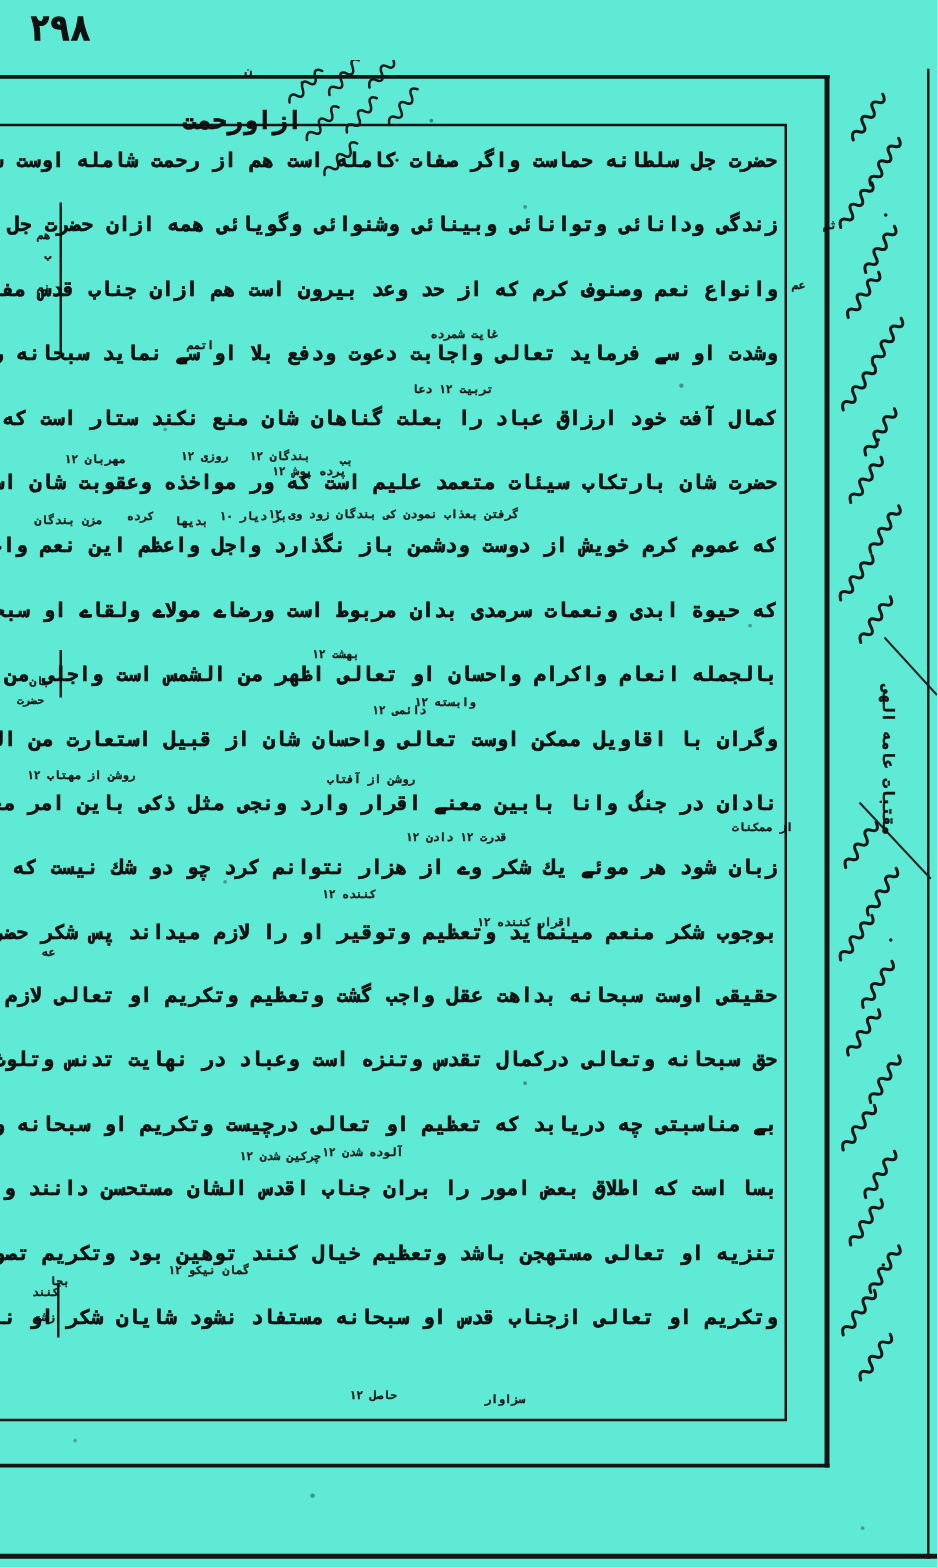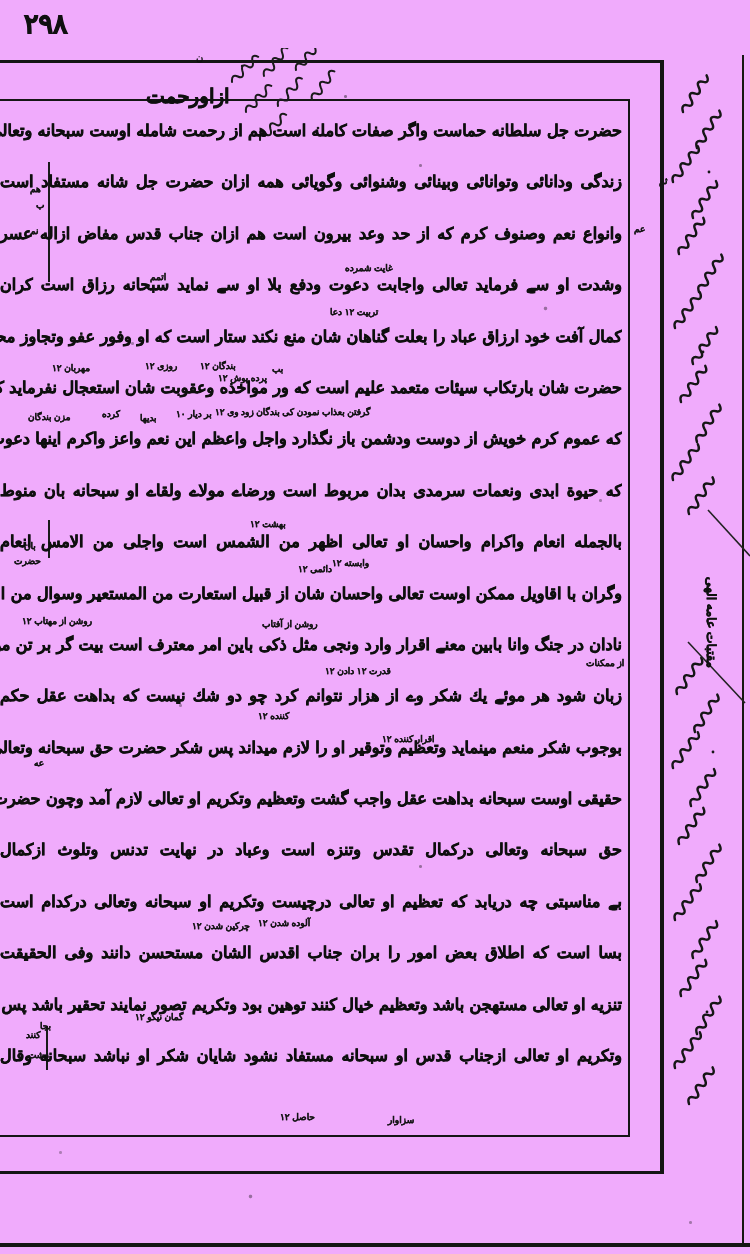--- a/index.html
+++ b/index.html
@@ -1,19 +1,19 @@
 <!DOCTYPE html>
 <html lang="fa" dir="rtl"><head>
 <meta charset="utf-8">
 <style>
   html,body{margin:0;padding:0;background:#e8e8e4;}
   .page{
     position:relative;width:750px;height:1254px;margin:0 auto;
-    background:#f0abfc;overflow:hidden;
-    font-family:Liberation Sans, sans-serif;color:#101010;
+    background:#5eead4;overflow:hidden;
+    font-family:Liberation Mono, monospace;color:#101010;
   }
   
   .hrule,.vrule{position:absolute;background:#151515;}
   .rule-top-outer{left:0;top:60px;width:664px;height:3px;}
   .rule-right-outer{left:660px;top:60px;width:4px;height:1114px;}
   .rule-bottom-outer{left:0;top:1171px;width:664px;height:3px;}
   .rule-bottom-page{left:0;top:1243px;width:750px;height:4px;}
   .rule-right-edge{left:742px;top:55px;width:2px;height:1192px;}
   .text-frame{
     position:absolute;left:-14px;top:99px;width:640px;height:1034px;

